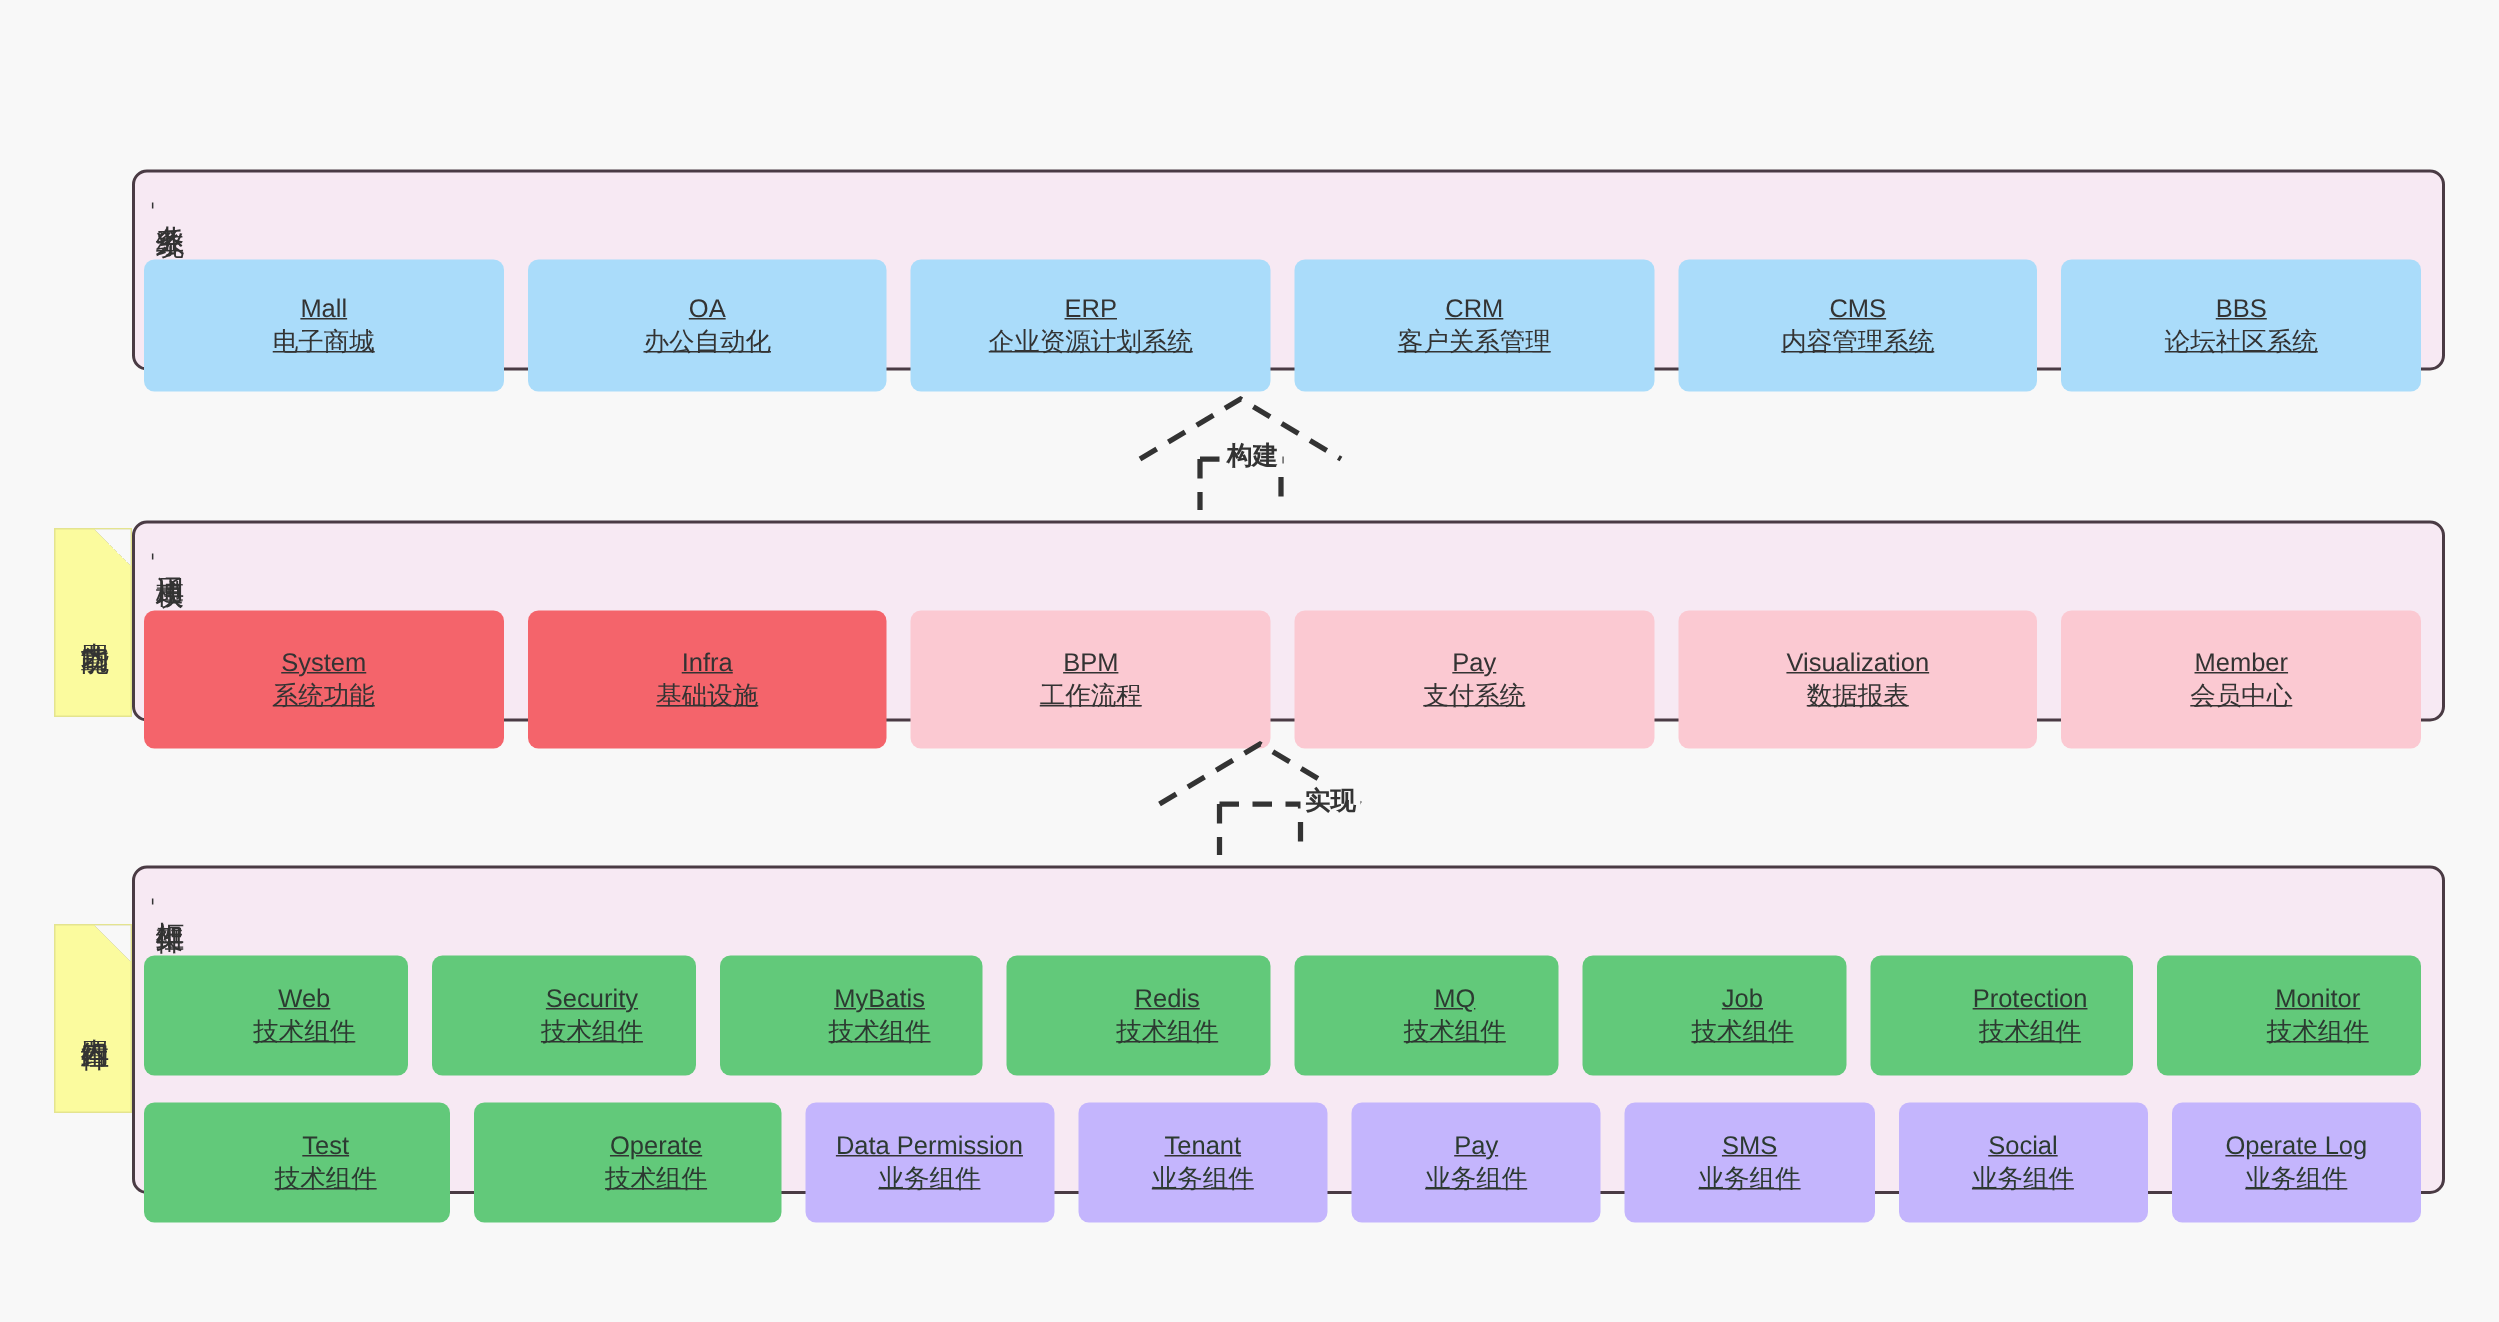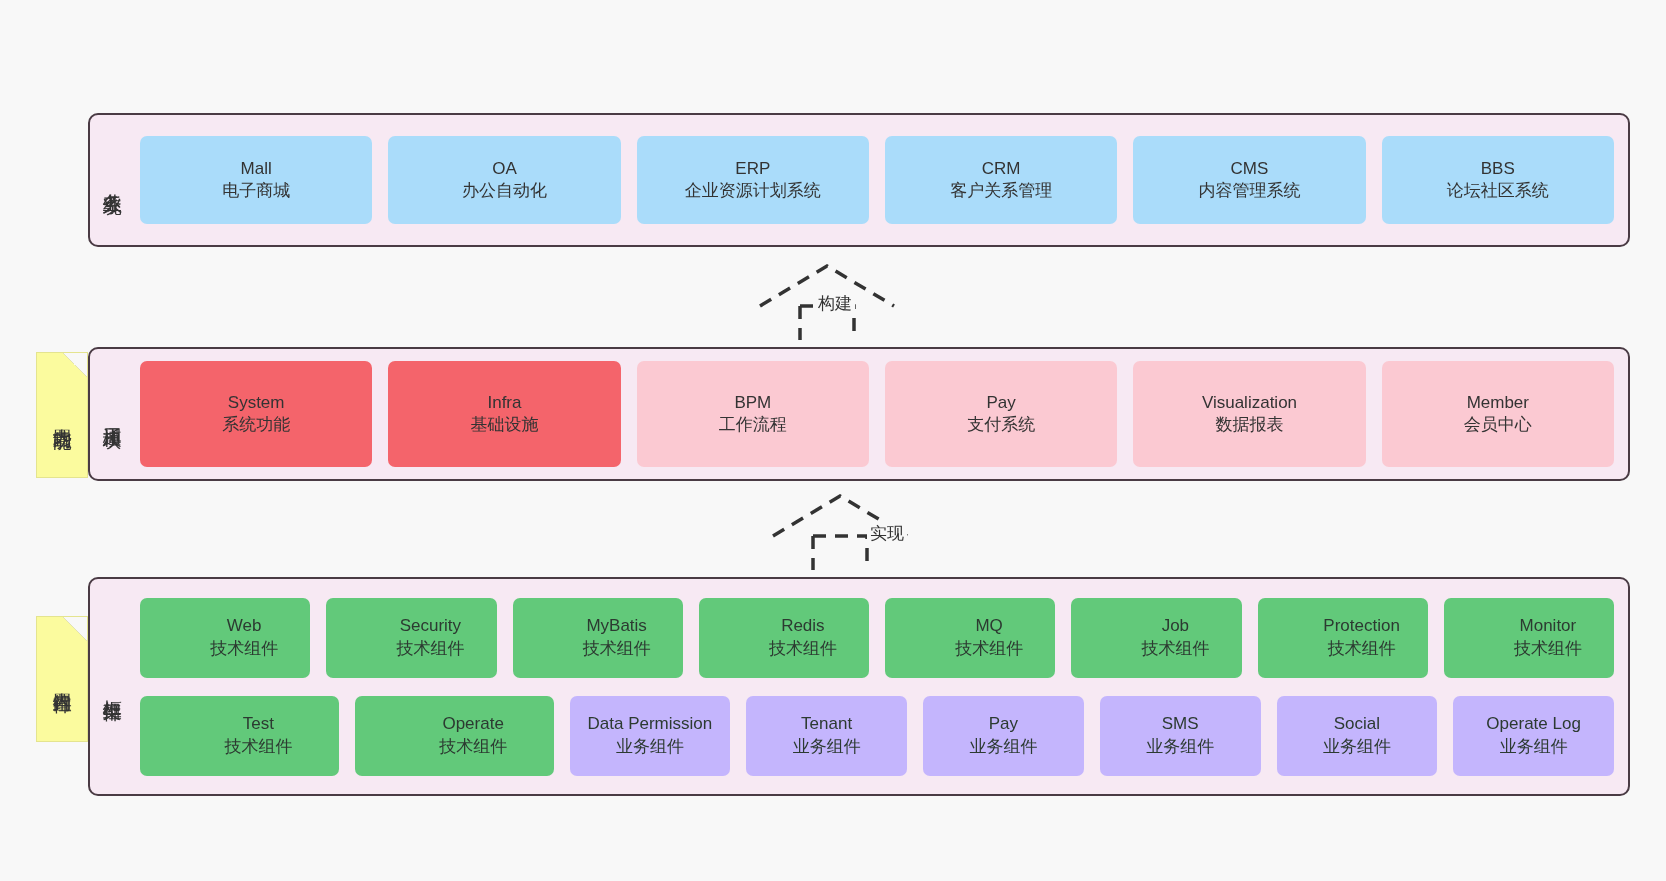--- a/index.html
+++ b/index.html
@@ -25,22 +25,23 @@
   }
 
   
   .layer {
     position: absolute;
     box-sizing: border-box;
     background: #f7e9f3;
     border: 2px solid #4a3b44;
     border-radius: 10px;
     display: flex;
-    flex-direction: row;
+    flex-direction: column;
     align-items: stretch;
+    text-decoration: underline;
   }
 
   
   .layer-title {
     box-sizing: border-box;
     width: 44px;
     flex: 0 0 44px;
     display: flex;
     align-items: center;
     justify-content: center;
@@ -82,21 +83,21 @@
     font-size: 17px;
     line-height: 1.30;
     color: #2f3b36;
     padding: 6px 4px;
     user-select: none;
   }
   .card .en { display: block; }
   .card .cn { display: block; }
 
   .card.tall   { height: 88px; }
-  .card.mid    { height: 106px; }
+  .card.mid    { height: 92px; }
   .card.short  { height: 80px; }
 
   .c-blue       { background: #aadcfa; color: #333333; }
   .c-red        { background: #f4646b; color: #333333; }
   .c-pink       { background: #fbc9d2; color: #333333; }
   .c-green      { background: #62c97a; color: #2c3a31; padding-left: 42px; }
   .c-greenlight { background: #c4b5fd; color: #2c3a31; }
 
   
   .sticky {
@@ -135,20 +136,21 @@
     position: absolute;
   }
   .arrow svg { display: block; overflow: visible; }
   .arrow-label {
     position: absolute;
     font-size: 17px;
     color: #333333;
     background: #f8f8f8;
     padding: 0 3px;
     white-space: nowrap;
+    font-weight: bold;
   }
 </style>
 </head>
 <body>
 
 <div id="canvas">
 
   <div class="layer" id="layer-business" style="left:88px; top:113px; width:1542px; height:134px;">
     <div class="layer-title">业务系统</div>
     <div class="layer-body">

